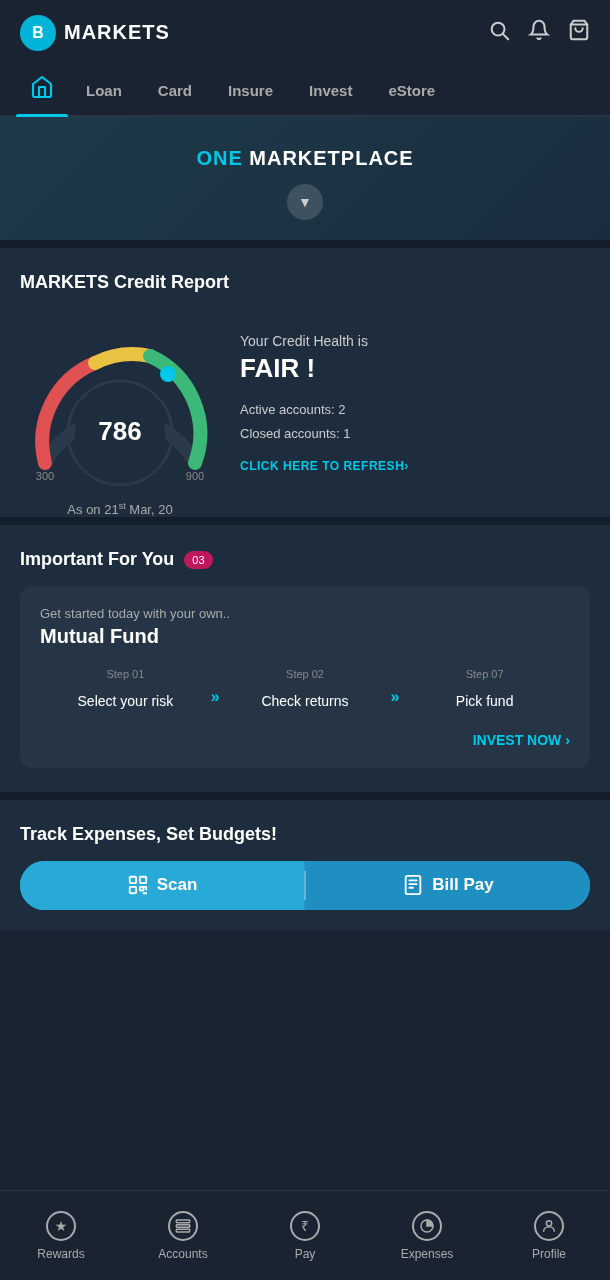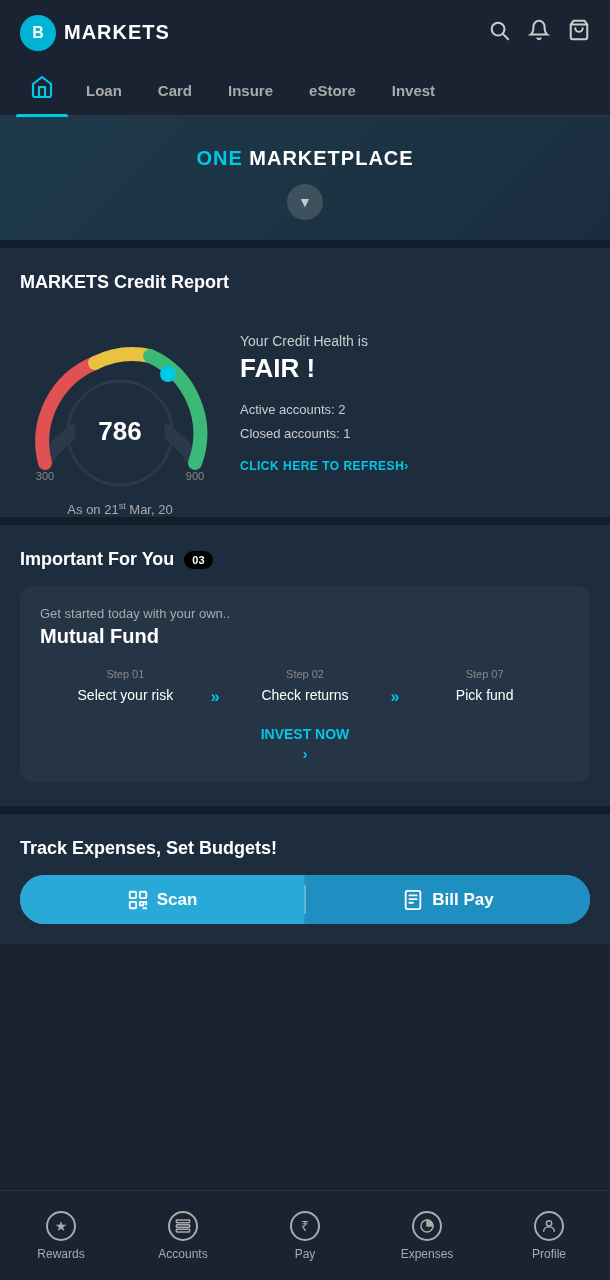--- a/index.html
+++ b/index.html
@@ -207,24 +207,24 @@
       align-items: center;
       gap: 10px;
       margin-bottom: 16px;
     }
     .important-title {
       font-size: 18px;
       font-weight: 600;
       color: #fff;
     }
     .badge {
-      background: #000000;
+      background: #be185d;
       color: #fff;
       font-size: 11px;
-      font-weight: 700;
+      font-weight: 400;
       padding: 3px 8px;
       border-radius: 12px;
     }
 
     
     .mf-card {
       background: #253545;
       border-radius: 12px;
       padding: 20px;
       margin-right: 0;
@@ -247,21 +247,21 @@
       justify-content: space-between;
       margin-bottom: 20px;
     }
     .mf-step {
       text-align: center;
       flex: 1;
     }
     .mf-step-label {
       font-size: 11px;
       color: #888;
-      margin-bottom: 6px;
+      margin-bottom: 12px;
     }
     .mf-step-text {
       font-size: 14px;
       color: #fff;
       font-weight: 500;
       line-height: 1.4;
     }
     .mf-arrow {
       font-size: 16px;
       color: #00c8e8;
@@ -271,21 +271,20 @@
     .invest-now {
       text-align: right;
       color: #00c8e8;
       font-size: 14px;
       font-weight: 700;
       cursor: pointer;
       display: flex;
       align-items: center;
       justify-content: flex-end;
       gap: 4px;
-      flex-direction: column;
     }
 
     
     .track-section {
       background: #1e2d3e;
       padding: 24px 20px 20px;
     }
     .track-title {
       font-size: 18px;
       font-weight: 700;
@@ -397,22 +396,22 @@
 <div class="nav-tabs">
   <div class="nav-home">
     <svg width="24" height="24" viewBox="0 0 24 24" fill="none" stroke="#00c8e8" stroke-width="2.2" stroke-linecap="round" stroke-linejoin="round">
       <path d="M3 9l9-7 9 7v11a2 2 0 0 1-2 2H5a2 2 0 0 1-2-2z"></path>
         <polyline points="9 22 9 12 15 12 15 22"></polyline>
     </svg>
   </div>
   <div class="nav-tab">Loan</div>
   <div class="nav-tab">Card</div>
   <div class="nav-tab">Insure</div>
+  <div class="nav-tab">Invest</div>
   <div class="nav-tab">eStore</div>
-  <div class="nav-tab">Invest</div>
 </div>
 
 <div class="hero-banner">
   <div class="hero-text">
     <span class="hero-one">ONE</span>
     <span> </span>
     <span class="hero-marketplace">MARKETPLACE</span>
   </div>
   <div class="hero-chevron">
     <div class="chevron-btn">▼</div>

